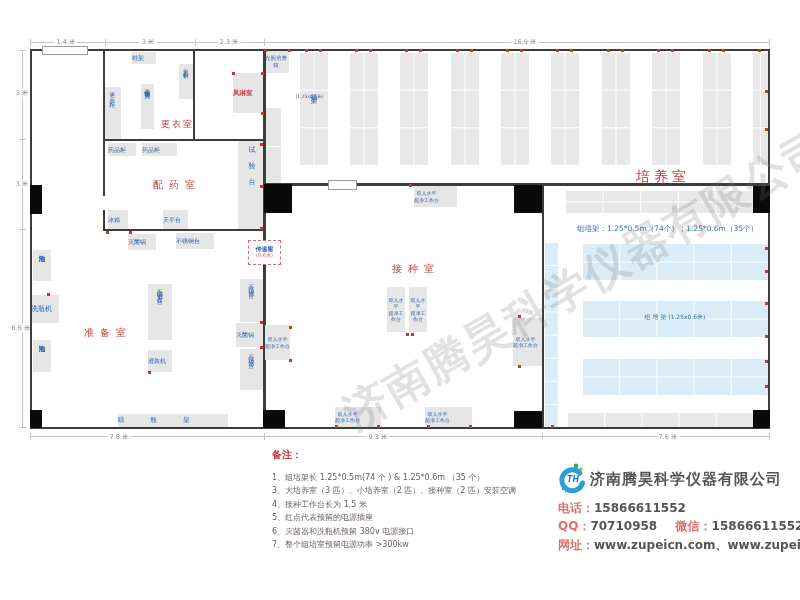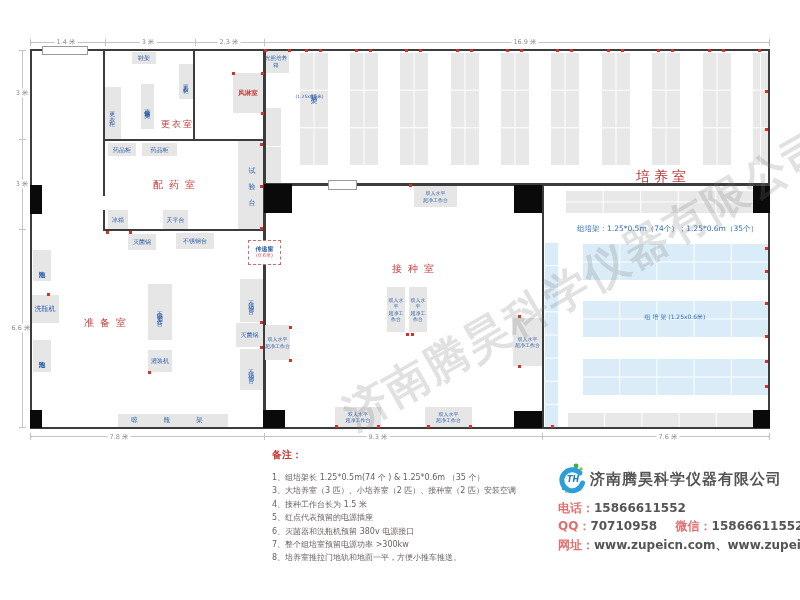--- a/index.html
+++ b/index.html
@@ -8,21 +8,21 @@
   .abs{position:absolute;}
   
   .wall{position:absolute;background:#3c3c3c;z-index:4;}
   .outer{position:absolute;left:30px;top:49px;width:740px;height:380px;
          border:2.5px solid #3c3c3c;box-sizing:border-box;z-index:3;}
   .pillar{position:absolute;background:#0a0a0a;z-index:6;}
   .door{position:absolute;background:#fff;border:1px solid #9a9a9a;z-index:7;}
   .gap{position:absolute;background:#fff;z-index:5;}
   
   .box{position:absolute;background:#e6e6e6;color:#2a5da8;font-size:6px;
-       display:flex;align-items:center;justify-content:center;text-align:center;
+       display:flex;align-items:center;text-align:center;
        line-height:1.25;z-index:2;}
   .vt{writing-mode:vertical-rl;text-orientation:upright;}
   .bench{font-size:5px;line-height:1.3;z-index:5;}
   .rlabel{position:absolute;color:#c23b3b;font-weight:normal;z-index:5;white-space:nowrap;}
   .dot{position:absolute;width:3px;height:3px;background:#d93025;z-index:8;}
   
   .rack{position:absolute;z-index:2;}
   .rack.grey{background:#e8e8e8;}
   .rack.blue{background:#d9ecf8;}
   
@@ -85,21 +85,21 @@
 <div class="pillar" style="left:264px;top:184px;width:28px;height:29px;"></div>
 <div class="pillar" style="left:514px;top:185px;width:28px;height:28px;"></div>
 <div class="pillar" style="left:753px;top:186px;width:17px;height:27px;"></div>
 <div class="pillar" style="left:30px;top:410px;width:12px;height:18px;"></div>
 <div class="pillar" style="left:263px;top:410px;width:22px;height:18px;"></div>
 <div class="pillar" style="left:514px;top:411px;width:28px;height:17px;"></div>
 <div class="pillar" style="left:753px;top:410px;width:17px;height:18px;"></div>
 
 <div class="rlabel" style="left:161px;top:118px;font-size:9px;letter-spacing:2px;">更衣室</div>
 <div class="rlabel" style="left:153px;top:178px;font-size:10px;letter-spacing:6px;">配药室</div>
-<div class="rlabel" style="left:84px;top:316px;font-size:10px;letter-spacing:6px;">准备室</div>
+<div class="rlabel" style="left:84px;top:326px;font-size:10px;letter-spacing:6px;">准备室</div>
 <div class="rlabel" style="left:392px;top:262px;font-size:10px;letter-spacing:6px;">接种室</div>
 <div class="rlabel" style="left:636px;top:168px;font-size:14px;letter-spacing:4px;">培养室</div>
 
 <div class="box" style="left:132px;top:52px;width:24px;height:12px;">
     <span>鞋架</span>
   </div>
 <div class="box vt" style="left:179px;top:64px;width:14px;height:35px;letter-spacing:2px;">
     <span>更衣柜</span>
   </div>
 <div class="box vt" style="left:141px;top:84px;width:13px;height:45px;letter-spacing:1px;">
@@ -227,21 +227,20 @@
 <div class="wm">济南腾昊科学仪器有限公司</div>
 
 <div class="notes">
   <div class="t">备注：</div>
   <div class="i">1、组培架长 1.25*0.5m(74 个 ) &amp; 1.25*0.6m （35 个）</div>
   <div class="i">3、大培养室（3 匹）、小培养室（2 匹）、接种室（2 匹）安装空调</div>
   <div class="i">4、接种工作台长为 1.5 米</div>
   <div class="i">5、红点代表预留的电源插座</div>
   <div class="i">6、灭菌器和洗瓶机预留 380v 电源接口</div>
   <div class="i">7、整个组培室预留电源功率 &gt;300kw</div>
-  <div class="i">8、培养室推拉门地轨和地面一平，方便小推车推送。</div>
 </div>
 
 <div class="contact">
   <span style="position:absolute;left:0;top:0;">
     <svg width="30" height="34" viewBox="0 0 30 34">
       <circle cx="20" cy="4" r="2.4" fill="#3fae49"></circle>
       <circle cx="25" cy="7" r="1.7" fill="#8dc63f"></circle>
       <circle cx="16.5" cy="8" r="1.4" fill="#3fae49"></circle>
       <path d="M24 11 A 10.5 10.5 0 1 0 26.5 21" stroke="#2d9fd8" stroke-width="5" fill="none" stroke-linecap="round"></path>
       <text x="11" y="20" font-size="8" font-weight="bold" fill="#1b7fc0" font-style="italic">TH</text>

